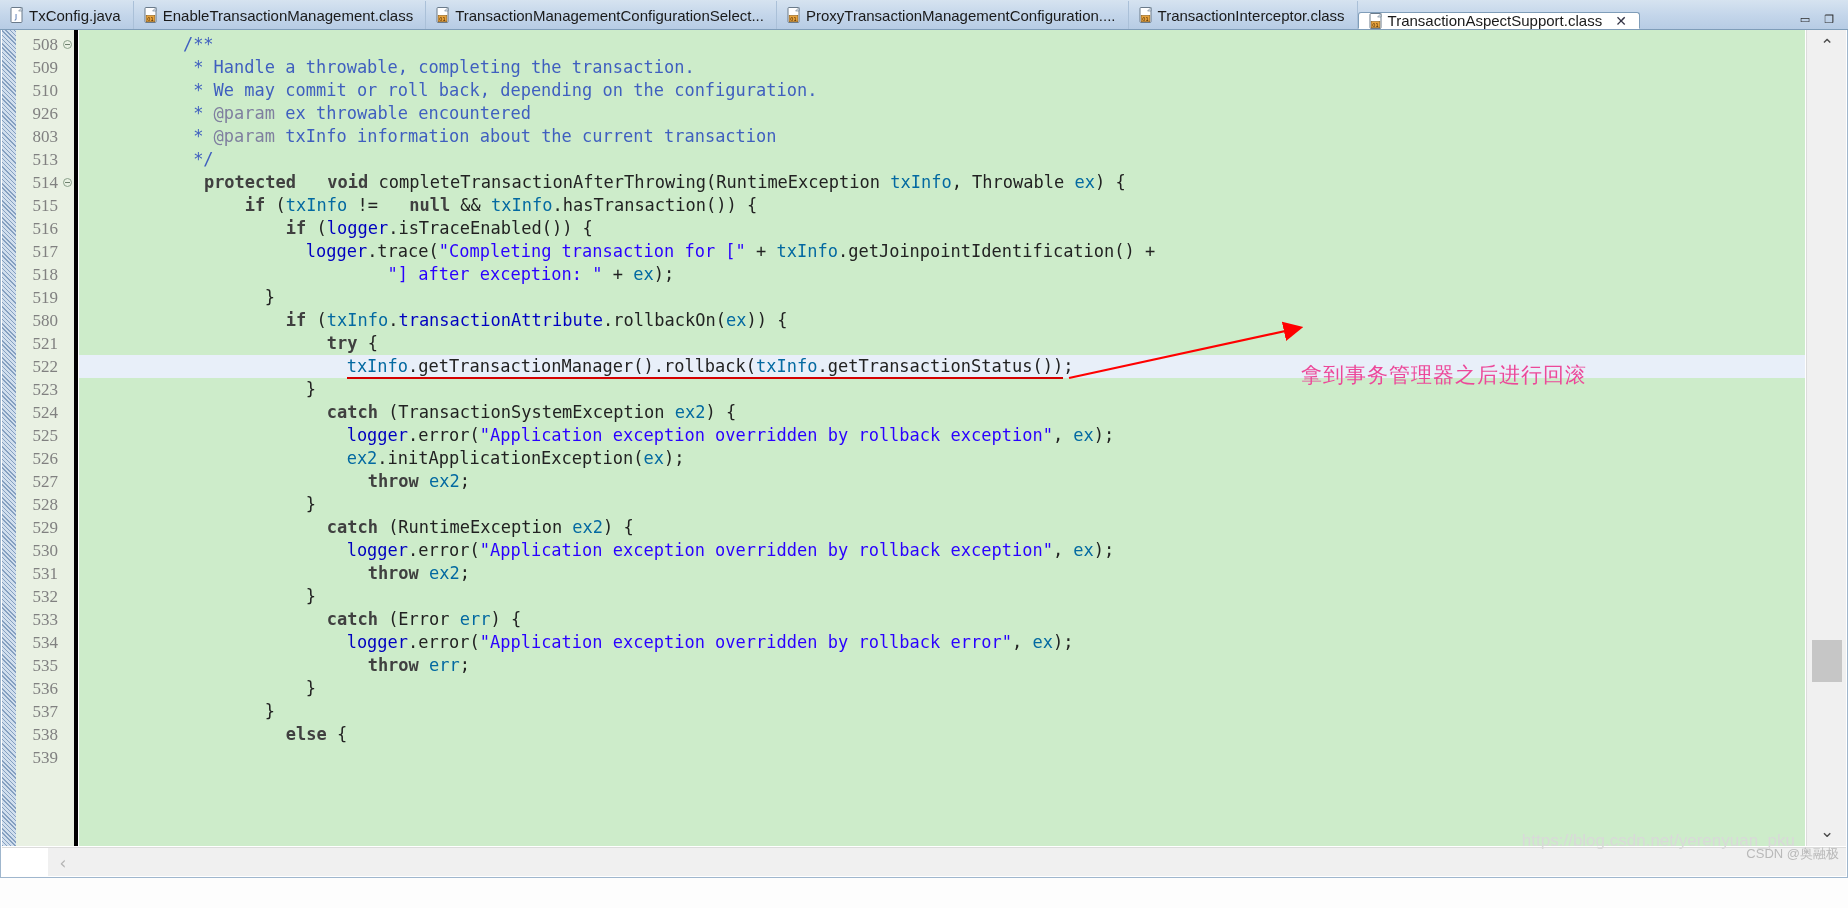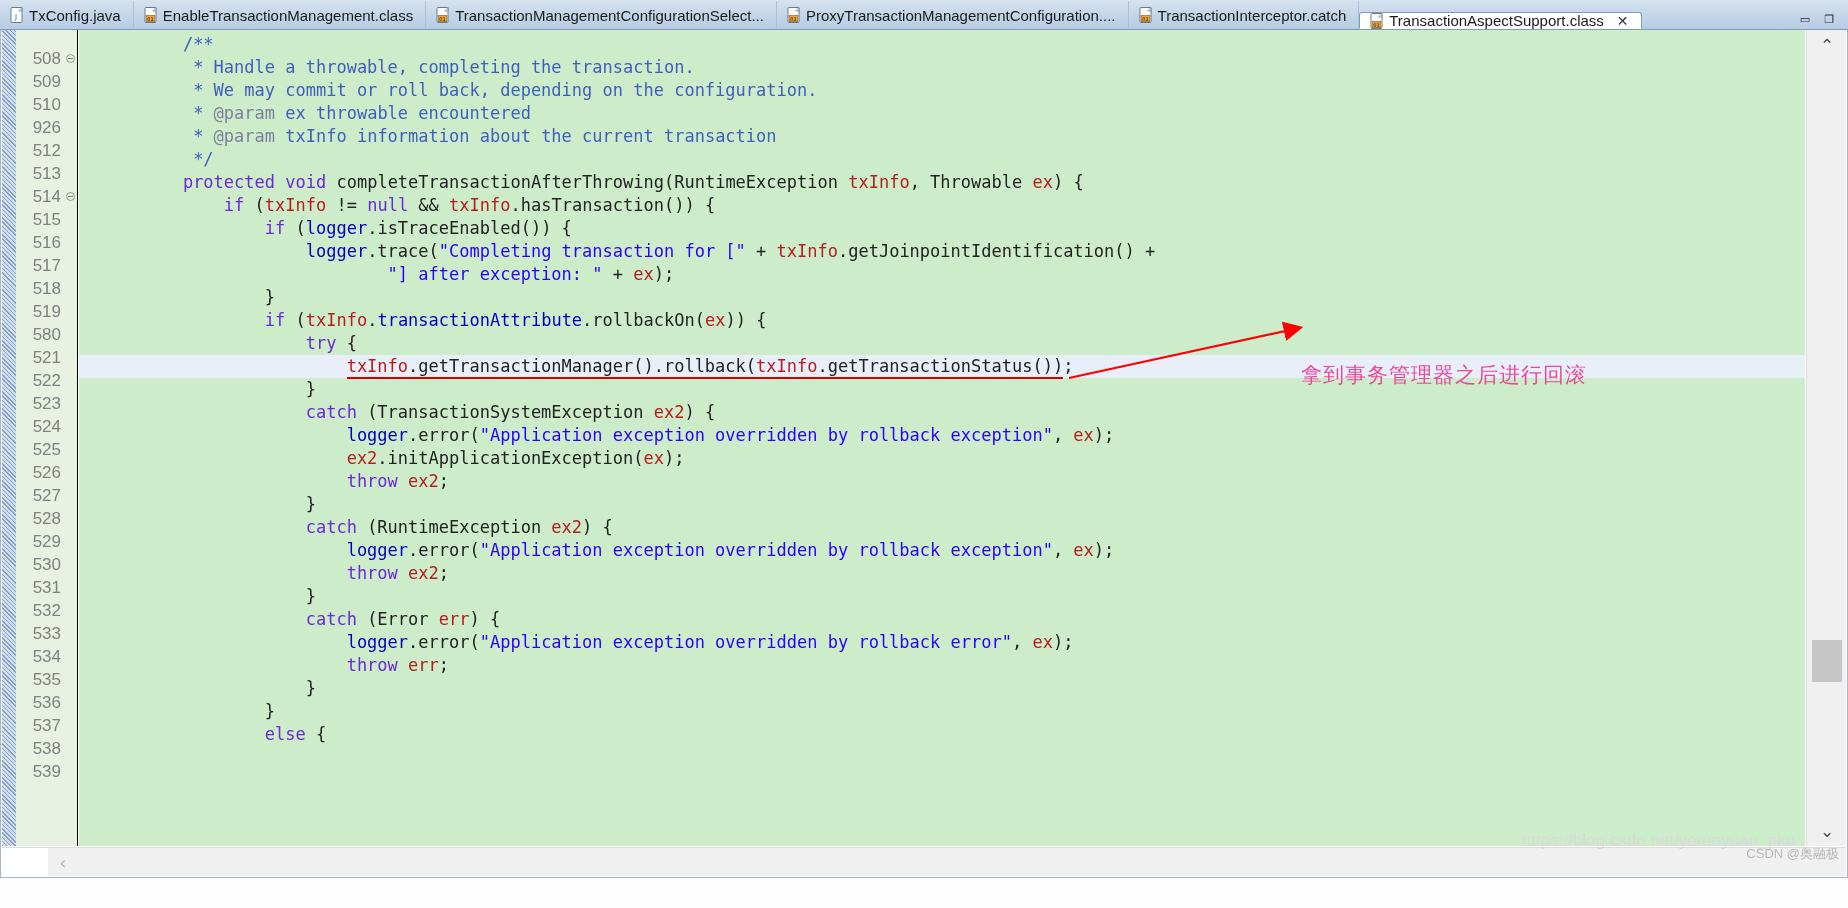--- a/index.html
+++ b/index.html
@@ -52,24 +52,24 @@
   
   #ruler {
     position:absolute; left:1px; top:0; width:14px; height:816px;
     background:
       repeating-linear-gradient(45deg,#6f8fb5 0 1px,#c9d9ea 1px 3px);
     opacity:.85;
   }
   #linenums {
     position:absolute; left:15px; top:0; width:62px; height:816px;
     background:#e9f1e3;
-    border-right:1px solid #000000;
-    font-family:Liberation Sans, sans-serif;
+    border-right:4px solid #000000;
+    font-family:Liberation Serif, serif;
     font-size:17px; color:#808080; text-align:right;
-    padding-top:17px;
+    padding-top:3px;
   }
   .lnrow { height:23px; line-height:23px; padding-right:16px; position:relative; }
   .fold {
     position:absolute; right:2px; top:7px; width:9px; height:9px;
     border:1px solid #8aa08a; border-radius:50%; background:#e9f1e3;
   }
   .fold::before {
     content:""; position:absolute; left:1px; top:3px; width:5px; height:1px;
     background:#6d806d;
   }
@@ -87,26 +87,26 @@
     height:23px; line-height:23px; white-space:pre;
     padding-left:22px; color:#222222;
     position:relative;
   }
   .cline.hl {
     background:#e8eff9;
   }
   .cline.hl .underline { border-bottom:2px solid #d40000; padding-bottom:1px; }
 
   
-  .kw   { color:#6d28d9; font-weight:normal; }
+  .kw   { color:#404040; font-weight:bold;margin-left:21px; }
   .str  { color:#2a00ff; }
   .cmt  { color:#3f5fbf; }
   .tag  { color:#7f7f9f; }
   .fld  { color:#0000c0; }
-  .par  { color:#b91c1c;text-align:center; }
+  .par  { color:#0369a1;text-align:center; }
   .lcmt { color:#3f7f5f; }
 
   
   #annot {
     position:absolute; left:1300px; top:331px;
     font-family:Liberation Serif, serif;
     font-size:21px; color:#ec4899; white-space:nowrap;
     letter-spacing:1px;
   }
   #arrow { position:absolute; left:1060px; top:290px; width:260px; height:60px; }
@@ -204,21 +204,21 @@
         </div>
         <div class="tab">
           <span>
             <svg class="tabicon" viewBox="0 0 14 16">
               <rect x="1" y="0.5" width="11" height="15" rx="1" fill="#fff" stroke="#6a7a8a"></rect>
               <path d="M12 0.5 L12 4 L8.6 4 Z" fill="#dce6f0" stroke="#6a7a8a" stroke-width=".6"></path>
               <rect x="2.2" y="8.5" width="8.6" height="6.2" fill="#e8a33d" stroke="#8a5a13" stroke-width=".6"></rect>
               <text x="6.5" y="13.6" font-size="5" fill="#3a2000" font-family="DejaVu Sans, sans-serif" text-anchor="middle">01</text>
             </svg>
           </span>
-          <span>TransactionInterceptor.catch</span>
+          <span>TransactionInterceptor.class</span>
         </div>
         <div class="tab active">
           <span>
             <svg class="tabicon" viewBox="0 0 14 16">
               <rect x="1" y="0.5" width="11" height="15" rx="1" fill="#fff" stroke="#6a7a8a"></rect>
               <path d="M12 0.5 L12 4 L8.6 4 Z" fill="#dce6f0" stroke="#6a7a8a" stroke-width=".6"></path>
               <rect x="2.2" y="8.5" width="8.6" height="6.2" fill="#e8a33d" stroke="#8a5a13" stroke-width=".6"></rect>
               <text x="6.5" y="13.6" font-size="5" fill="#3a2000" font-family="DejaVu Sans, sans-serif" text-anchor="middle">01</text>
             </svg>
           </span>
@@ -233,21 +233,21 @@
   </div>
 
   <div id="editor">
 
     <div id="ruler"></div>
     <div id="linenums">
         <div class="lnrow">508<span class="fold"></span></div>
         <div class="lnrow">509</div>
         <div class="lnrow">510</div>
         <div class="lnrow">926</div>
-        <div class="lnrow">512</div>
+        <div class="lnrow">803</div>
         <div class="lnrow">513</div>
         <div class="lnrow">514<span class="fold"></span></div>
         <div class="lnrow">515</div>
         <div class="lnrow">516</div>
         <div class="lnrow">517</div>
         <div class="lnrow">518</div>
         <div class="lnrow">519</div>
         <div class="lnrow">580</div>
         <div class="lnrow">521</div>
         <div class="lnrow">522</div>

